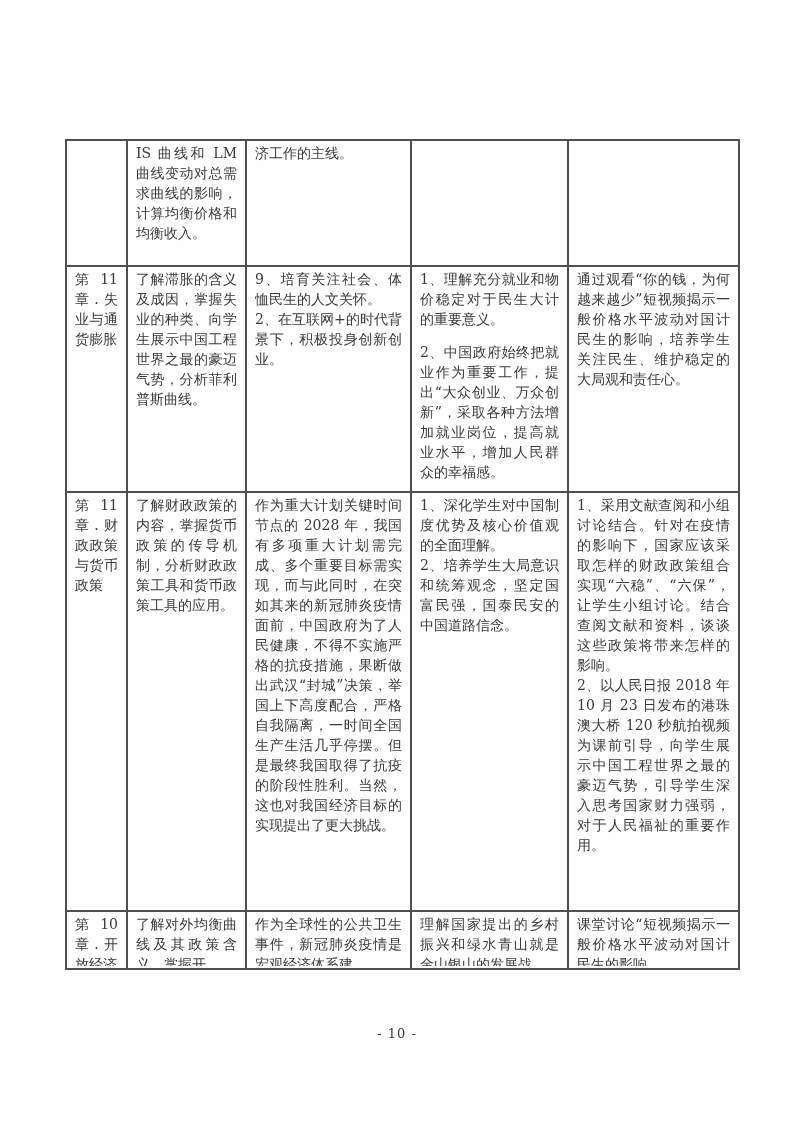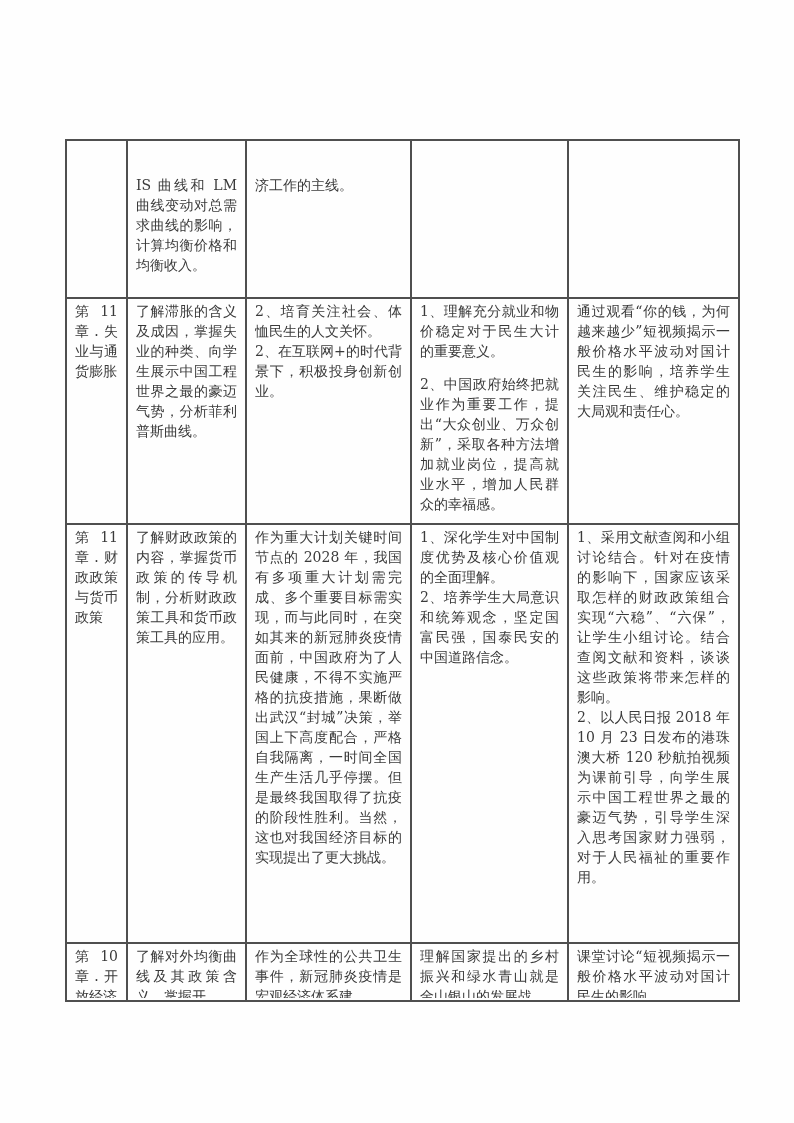--- a/index.html
+++ b/index.html
@@ -29,21 +29,21 @@
     line-height: 20px;
   }
   table.syllabus td p {
     margin: 0;
     text-align: justify;
     text-align-last: left;
     word-break: break-all;
   }
   table.syllabus td p.gap { margin-top: 13px; }
   .cell { overflow: hidden; }
-  .r1 .cell { height: 120px; margin-top: 32px; }
+  .r1 .cell { height: 120px; }
   .r2 .cell { height: 220px; }
   .r3 .cell { height: 413px; }
   .r4 .cell { height: 52px; }
   .cell.middle {
     display: flex;
     flex-direction: column;
   }
   td.chapter p { text-align: left; text-align-last: left; }
   .footer {
     position: absolute;
@@ -99,21 +99,21 @@
             <p>第 11 章.失业与通货膨胀</p>
           </div>
         </td>
         <td>
           <div class="cell">
             <p>了解滞胀的含义及成因，掌握失业的种类、向学生展示中国工程世界之最的豪迈气势，分析菲利普斯曲线。</p>
           </div>
         </td>
         <td>
           <div class="cell">
-            <p>2、培育关注社会、体恤民生的人文关怀。</p>
+            <p>9、培育关注社会、体恤民生的人文关怀。</p>
             <p>2、在互联网+的时代背景下，积极投身创新创业。</p>
           </div>
         </td>
         <td>
           <div class="cell">
             <p>1、理解充分就业和物价稳定对于民生大计的重要意义。</p>
             <p class="gap">2、中国政府始终把就业作为重要工作，提出“大众创业、万众创新”，采取各种方法增加就业岗位，提高就业水平，增加人民群众的幸福感。</p>
           </div>
         </td>
         <td>
@@ -177,14 +177,15 @@
         <td>
           <div class="cell">
             <p>课堂讨论“短视频揭示一般价格水平波动对国计民生的影响</p>
           </div>
         </td>
       </tr>
 
     </tbody>
   </table>
 
+  <div class="footer">- 10 -</div>
 
 </div>
 
 </body></html>

